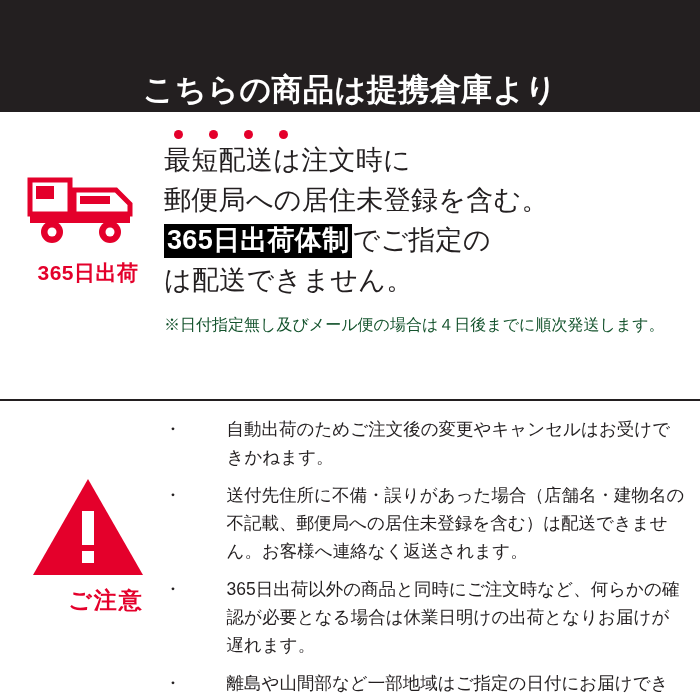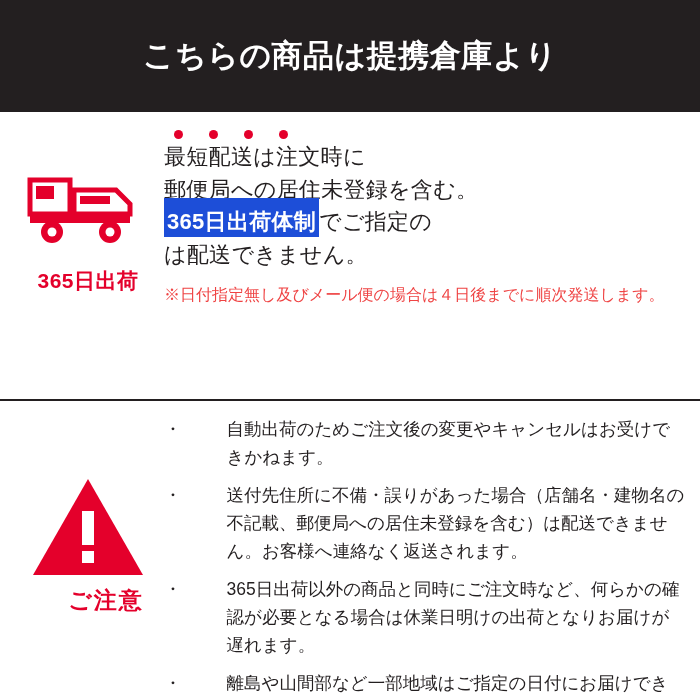--- a/index.html
+++ b/index.html
@@ -23,21 +23,21 @@
 
   
   .header {
     background: #231f20;
     color: #ffffff;
     height: 112px;
     flex: 0 0 112px;
     display: flex;
     flex-direction: column;
     align-items: center;
-    justify-content: center;
+    justify-content: flex-end;
     text-align: center;
   }
   .header-line {
     font-weight: bold;
     font-size: 31px;
     line-height: 1.38;
     letter-spacing: 0.5px;
     white-space: nowrap;
   }
 
@@ -61,21 +61,21 @@
     box-sizing: border-box;
   }
   .truck-icon {
     width: 124px;
     height: 78px;
   }
   .truck-caption {
     color: #e4002b;
     font-size: 21px;
     font-weight: bold;
-    margin-top: 19px;
+    margin-top: 11px;
     letter-spacing: 0.5px;
   }
   .mid-text {
     flex: 1 1 auto;
     padding-top: 4px;
     box-sizing: border-box;
   }
   .dots {
     display: flex;
     gap: 26px;
@@ -83,35 +83,35 @@
     margin-bottom: 2px;
   }
   .dot {
     width: 9px;
     height: 9px;
     border-radius: 50%;
     background: #e4002b;
   }
   .mid-line {
     color: #231f20;
-    font-size: 22px;
+    font-size: 27px;
     line-height: 1.48;
     white-space: nowrap;
     letter-spacing: 0.3px;
   }
   .hl {
-    background: #1d4ed8;
+    background: #000000;
     color: #ffffff;
-    padding: 11px 3px 3px 3px;
+    padding: 1px 3px 3px 3px;
     font-weight: bold;
   }
   .note {
     margin-top: 14px;
     font-size: 16px;
-    color: #ef4444;
+    color: #14532d;
     white-space: nowrap;
     letter-spacing: 0;
   }
 
   
   .divider {
     height: 2px;
     background: #231f20;
     flex: 0 0 2px;
   }

